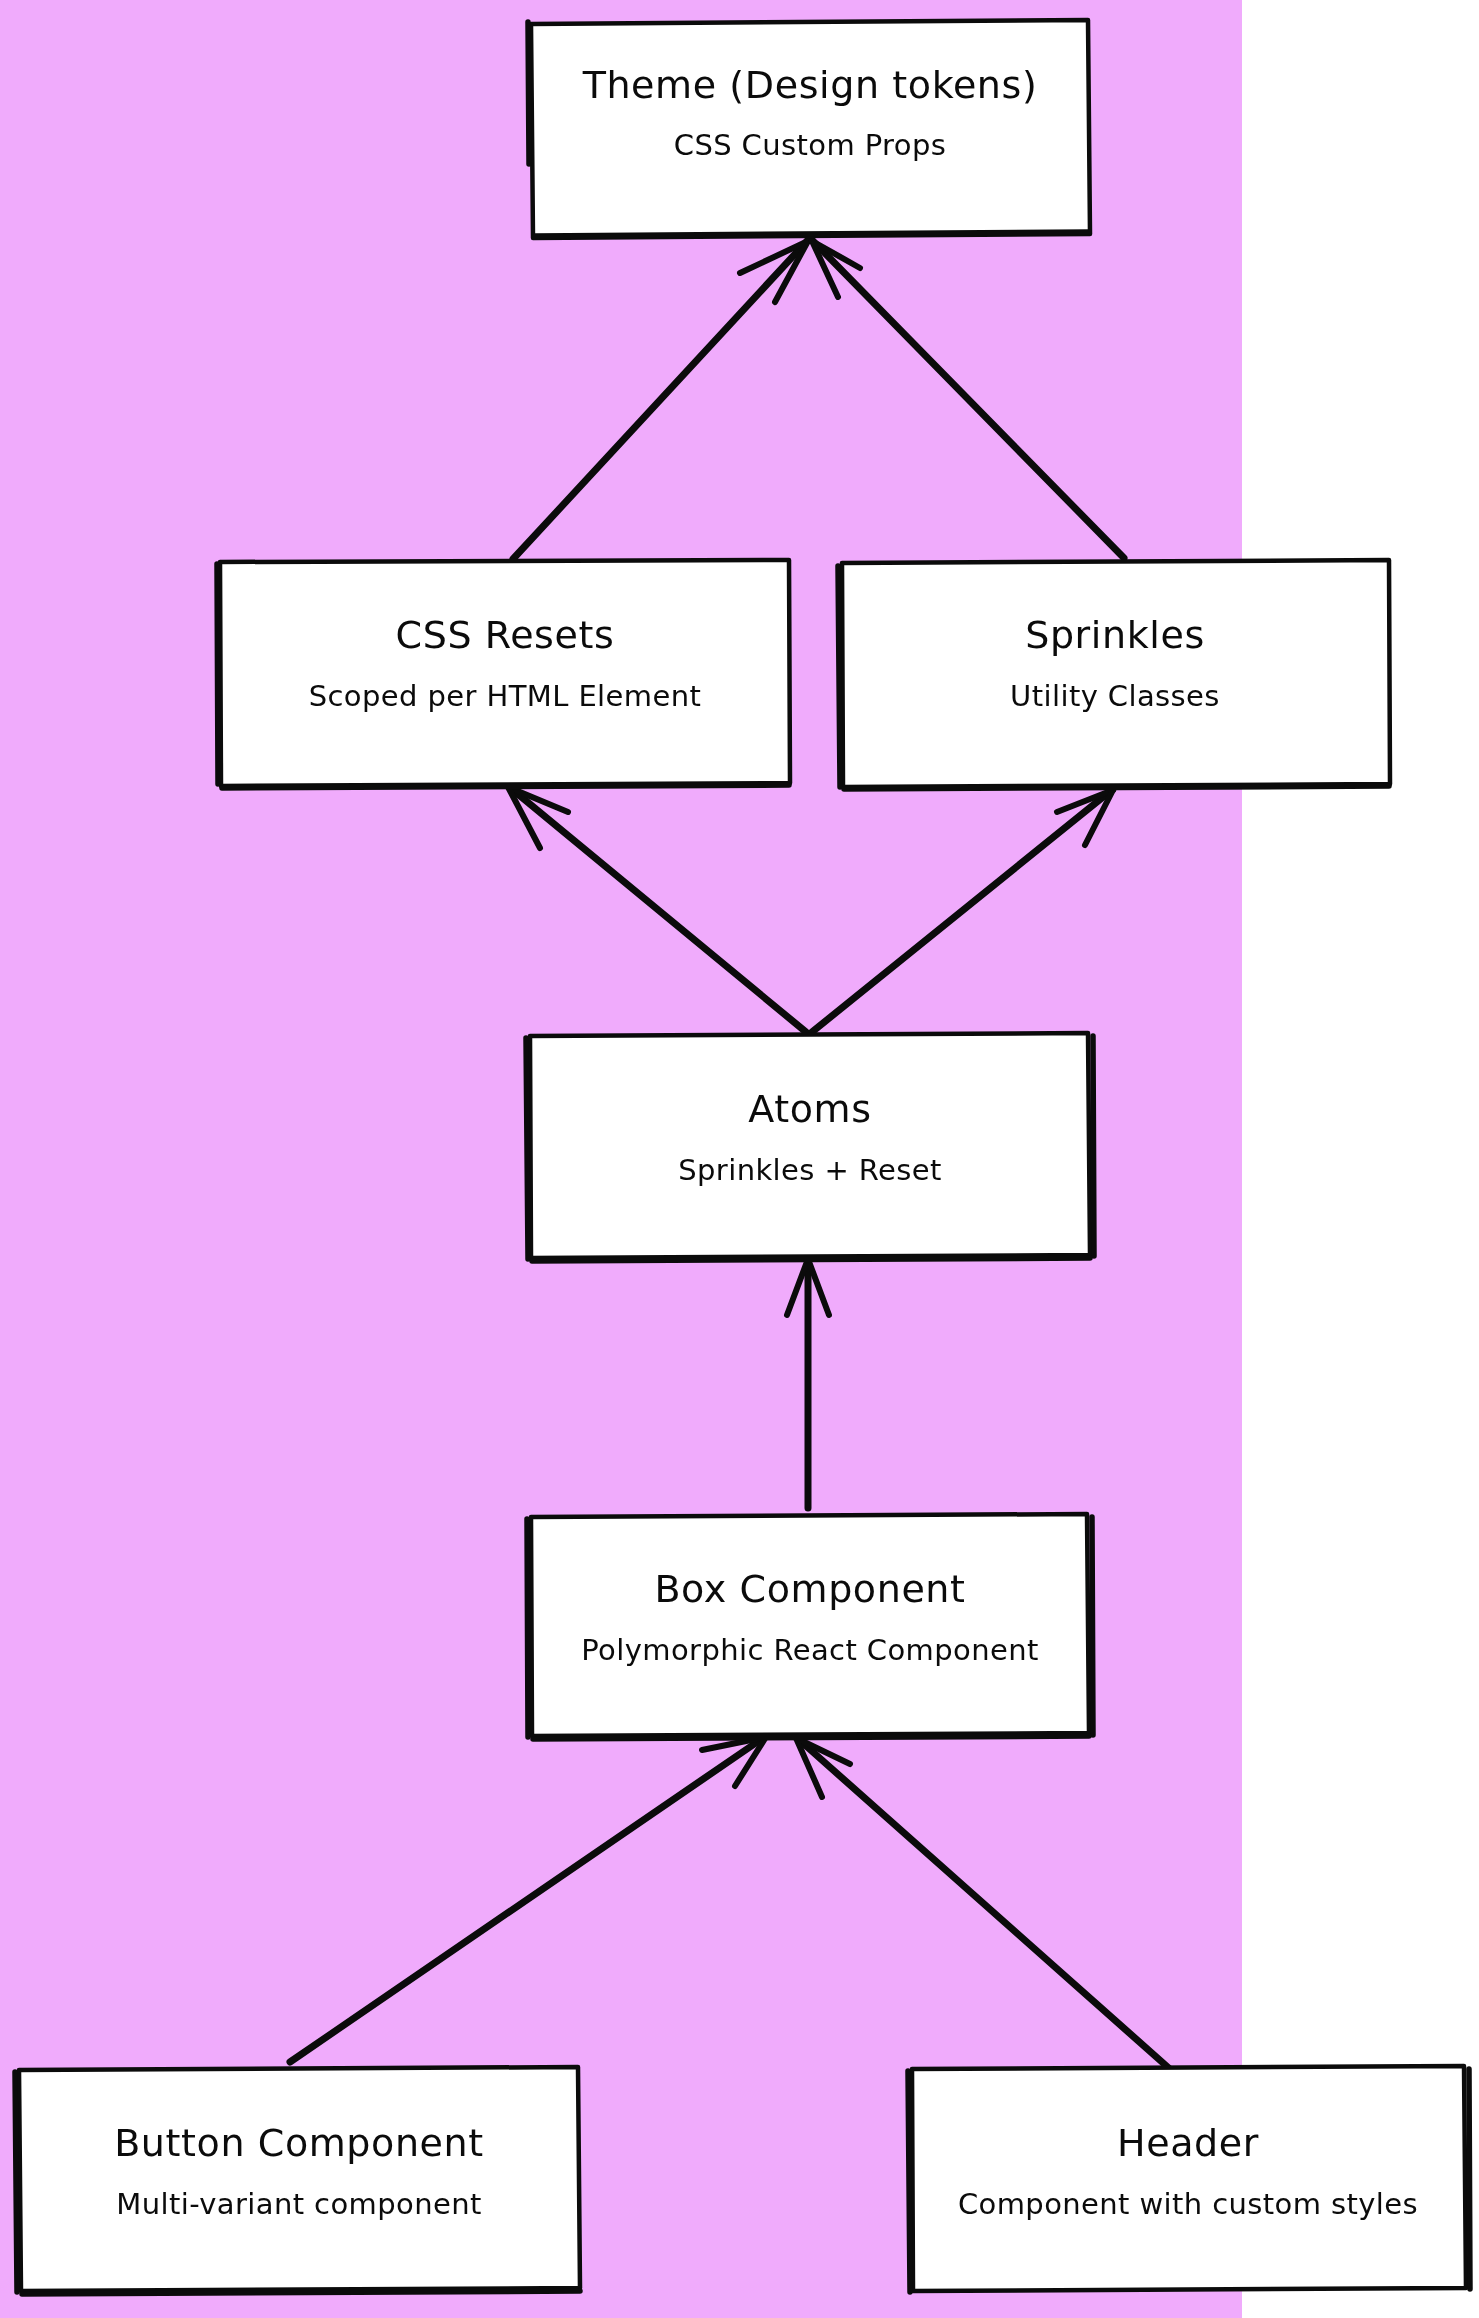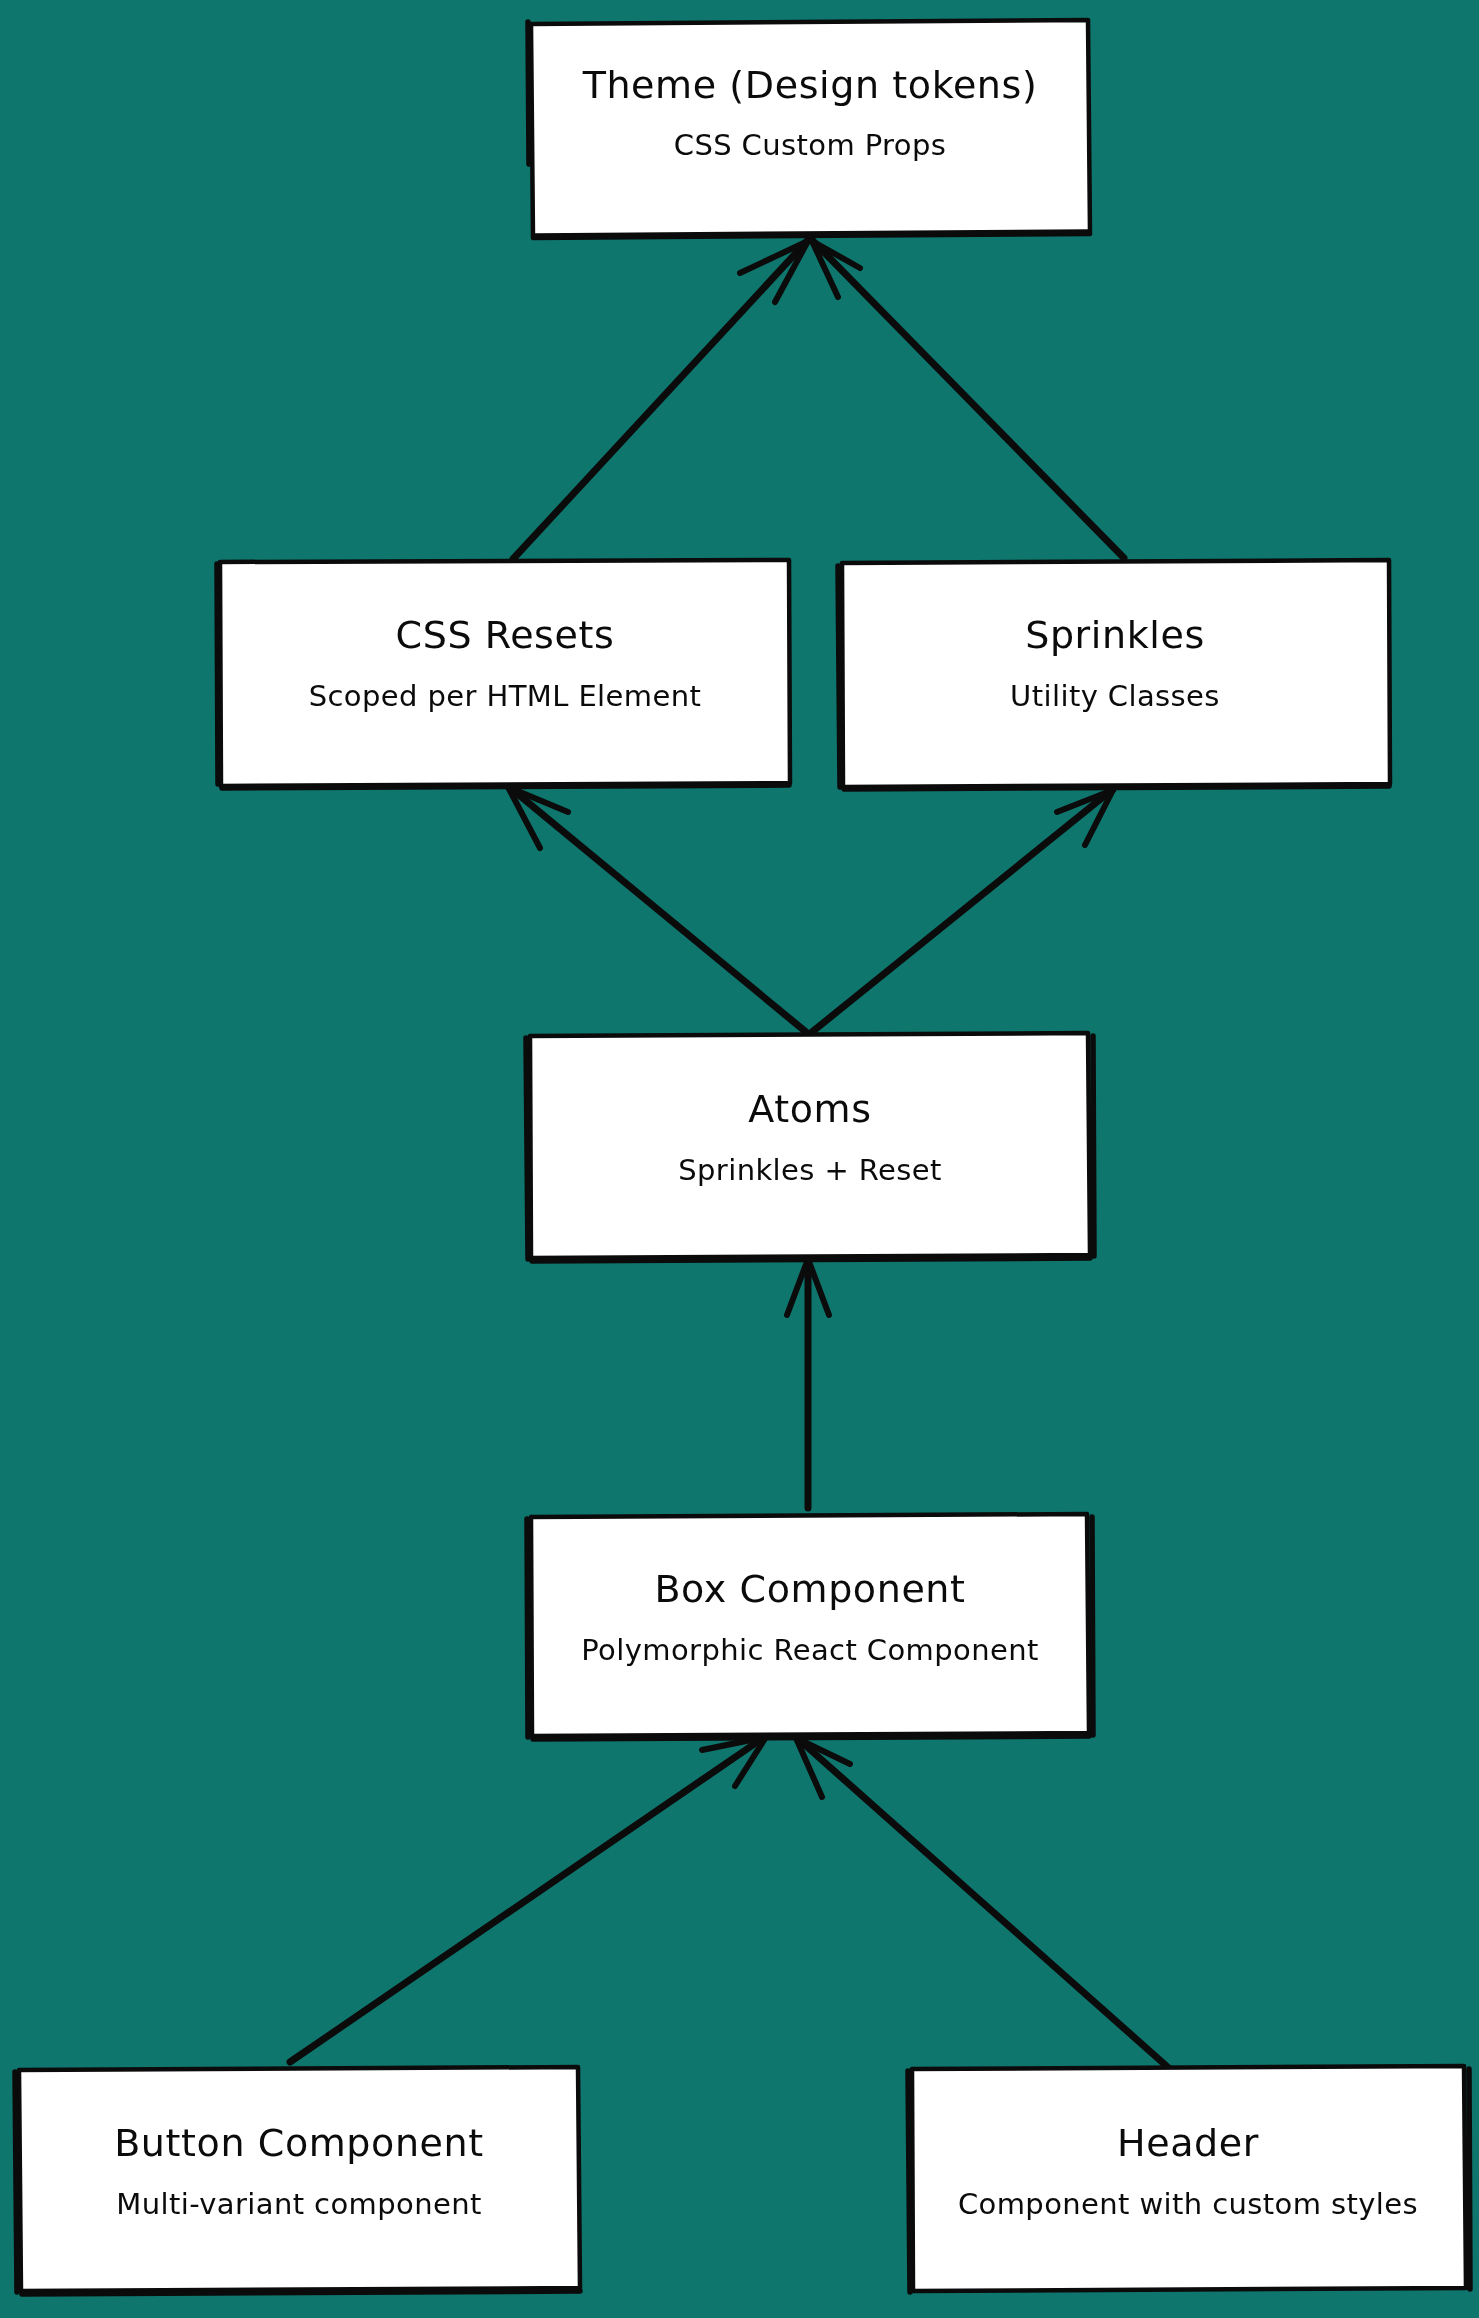--- a/index.html
+++ b/index.html
@@ -9,23 +9,23 @@
     background: #ffffff;
   }
   body {
     width: 1479px;
     height: 2318px;
     font-family: "DejaVu Sans", sans-serif;
     overflow: hidden;
   }
   #diagram-root {
     position: relative;
-    width: 1479px;
+    width: 1242px;
     height: 2318px;
-    background: #0f766e;
+    background: #f0abfc;
   }
   svg#diagram-svg {
     position: absolute;
     top: 0;
     left: 0;
     width: 1479px;
     height: 2318px;
     display: block;
   }
   .node-rect {

